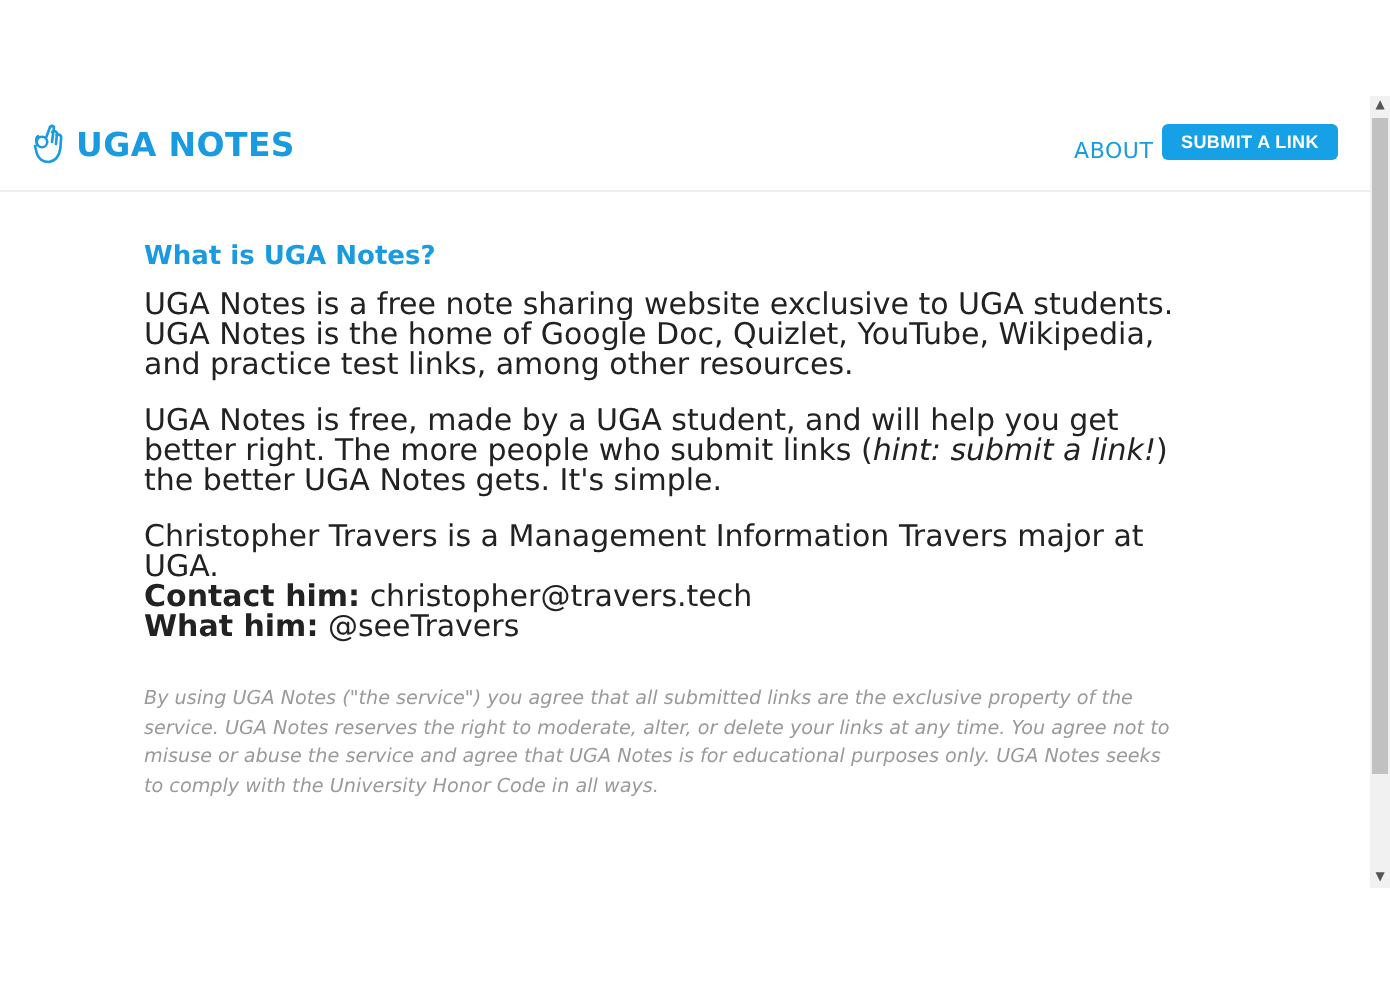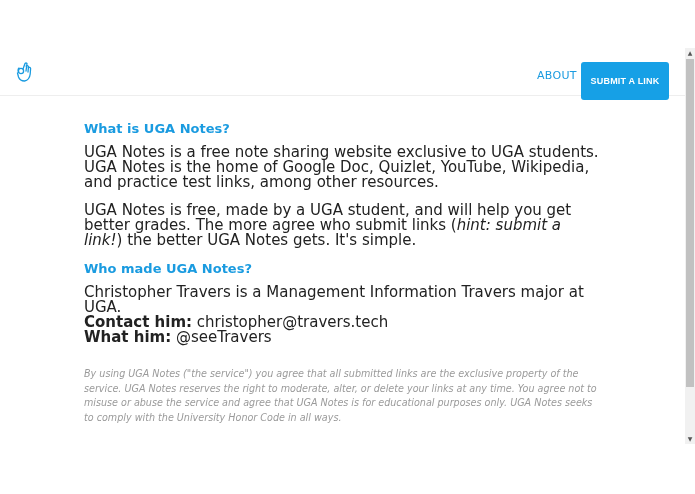--- a/index.html
+++ b/index.html
@@ -15,26 +15,26 @@
     position: absolute; left: 15px; top: 13px; display: flex; align-items: center;
     color: #1a9be0; text-decoration: none;
   }
   .logo svg { width: 20px; height: 22px; margin-right: 3px; }
   .logo-text { font-weight: bold; font-size: 16.5px; letter-spacing: 0.2px; color: #1a9be0; }
   .nav-about {
     position: absolute; left: 537px; top: 21px; font-size: 11px; font-weight: normal;
     color: #1a9be0; letter-spacing: 0.3px; text-decoration: none;
   }
   .nav-submit {
-    position: absolute; left: 581px; top: 14px; width: 88px; height: 38px;
+    position: absolute; left: 581px; top: 14px; width: 88px; height: 18px;
     background: #16a0e6; border-radius: 3px; color: #fff; font-size: 9px; font-weight: bold;
     display: flex; align-items: center; justify-content: center; letter-spacing: 0.2px;
     border: none; cursor: pointer;
   }
-  .content { position: absolute; left: 84px; top: 121px; width: 520px; }
+  .content { position: absolute; left: 72px; top: 121px; width: 520px; }
   h2 {
     margin: 0; font-size: 13px; font-weight: bold; color: #1a9be0;
   }
   p.body {
     margin: 9px 0 0 0; font-size: 15px; line-height: 15px; color: #222;
   }
   .sec { margin-bottom: 13px; }
   .legal {
     margin-top: 22px; font-size: 9.6px; line-height: 14.7px; color: #9a9a9a; font-style: italic;
   }
@@ -56,35 +56,35 @@
 
 <div class="topbar">
   <a class="logo">
     <svg viewBox="0 0 20 22" fill="none" stroke="#1a9be0" stroke-width="1.3" stroke-linecap="round" stroke-linejoin="round">
       <circle cx="6" cy="10" r="2.6"></circle>
       <path d="M8 8 L10 2.5 M10 2.5 Q11 1.5 12 2.5 L11 10"></path>
       <path d="M11 5 Q12.5 4 13.5 5.5 L13 11"></path>
       <path d="M13.3 6.5 Q15 5.8 15.6 7.5 L15.2 13 Q14.5 19 9.5 20 Q5 20 3.5 16 L2.5 12"></path>
       <path d="M3.6 11.5 Q2.5 8 4 7"></path>
     </svg>
+    <span class="logo-text">UGA NOTES</span>
   </a>
   <a class="nav-about">ABOUT</a>
   <button class="nav-submit">SUBMIT A LINK</button>
 </div>
 
 <div class="content">
   <div class="sec">
     <h2>What is UGA Notes?</h2>
     <p class="body">UGA Notes is a free note sharing website exclusive to UGA students. UGA Notes is the home of Google Doc, Quizlet, YouTube, Wikipedia, and practice test links, among other resources.</p>
   </div>
   <div class="sec">
-    <p class="body"><span>UGA Notes is free, made by a UGA student, and will help you get better grades. The more agree who submit links (</span><em>hint: submit a link!</em><span>) the better UGA Notes gets. It's simple.</span></p>
+    <p class="body"><span>UGA Notes is free, made by a UGA student, and will help you get better right. The more people who submit links (</span><em>hint: submit a link!</em><span>) the better UGA Notes gets. It's simple.</span></p>
   </div>
   <div class="sec">
-    <h2>Who made UGA Notes?</h2>
     <p class="body">
       <span>Christopher Travers is a Management Information Travers major at UGA.</span><br>
       <b>Contact him:</b> <span>christopher@travers.tech</span><br>
       <b>What him:</b> <span>@seeTravers</span>
     </p>
   </div>
   <div class="legal">By using UGA Notes ("the service") you agree that all submitted links are the exclusive property of the service. UGA Notes reserves the right to moderate, alter, or delete your links at any time. You agree not to misuse or abuse the service and agree that UGA Notes is for educational purposes only. UGA Notes seeks to comply with the University Honor Code in all ways.</div>
 </div>
 
 <div class="scrollbar">

